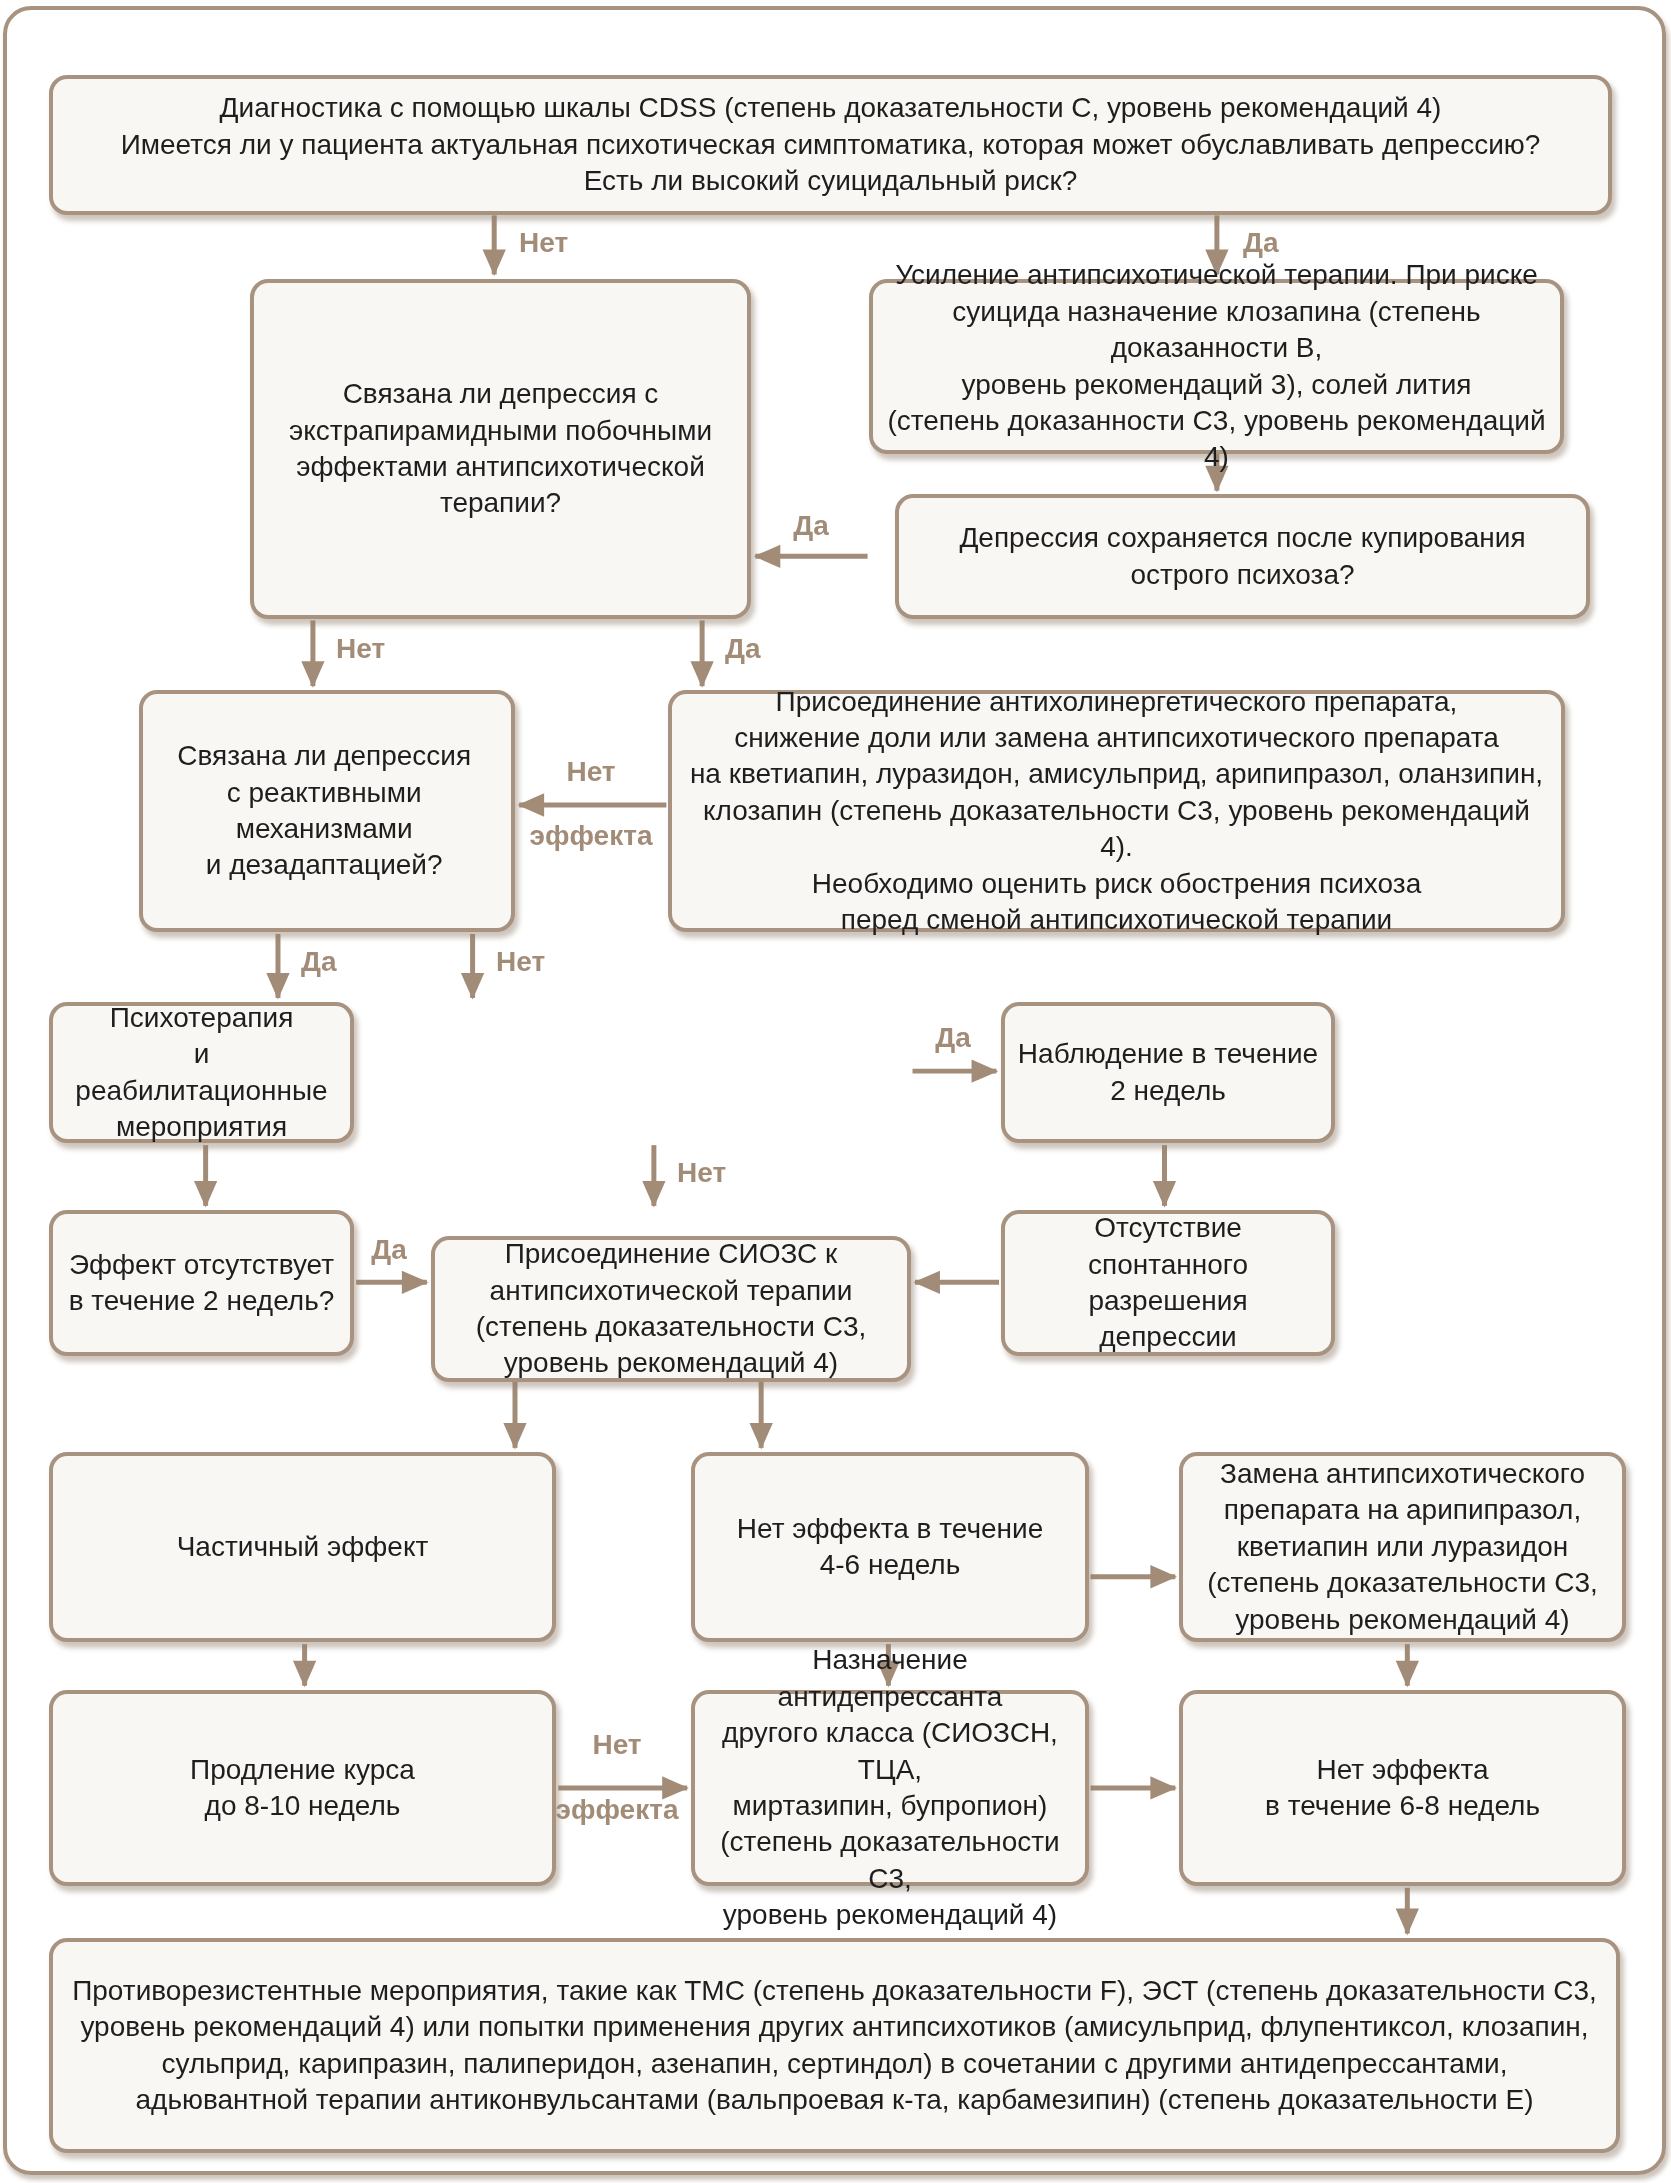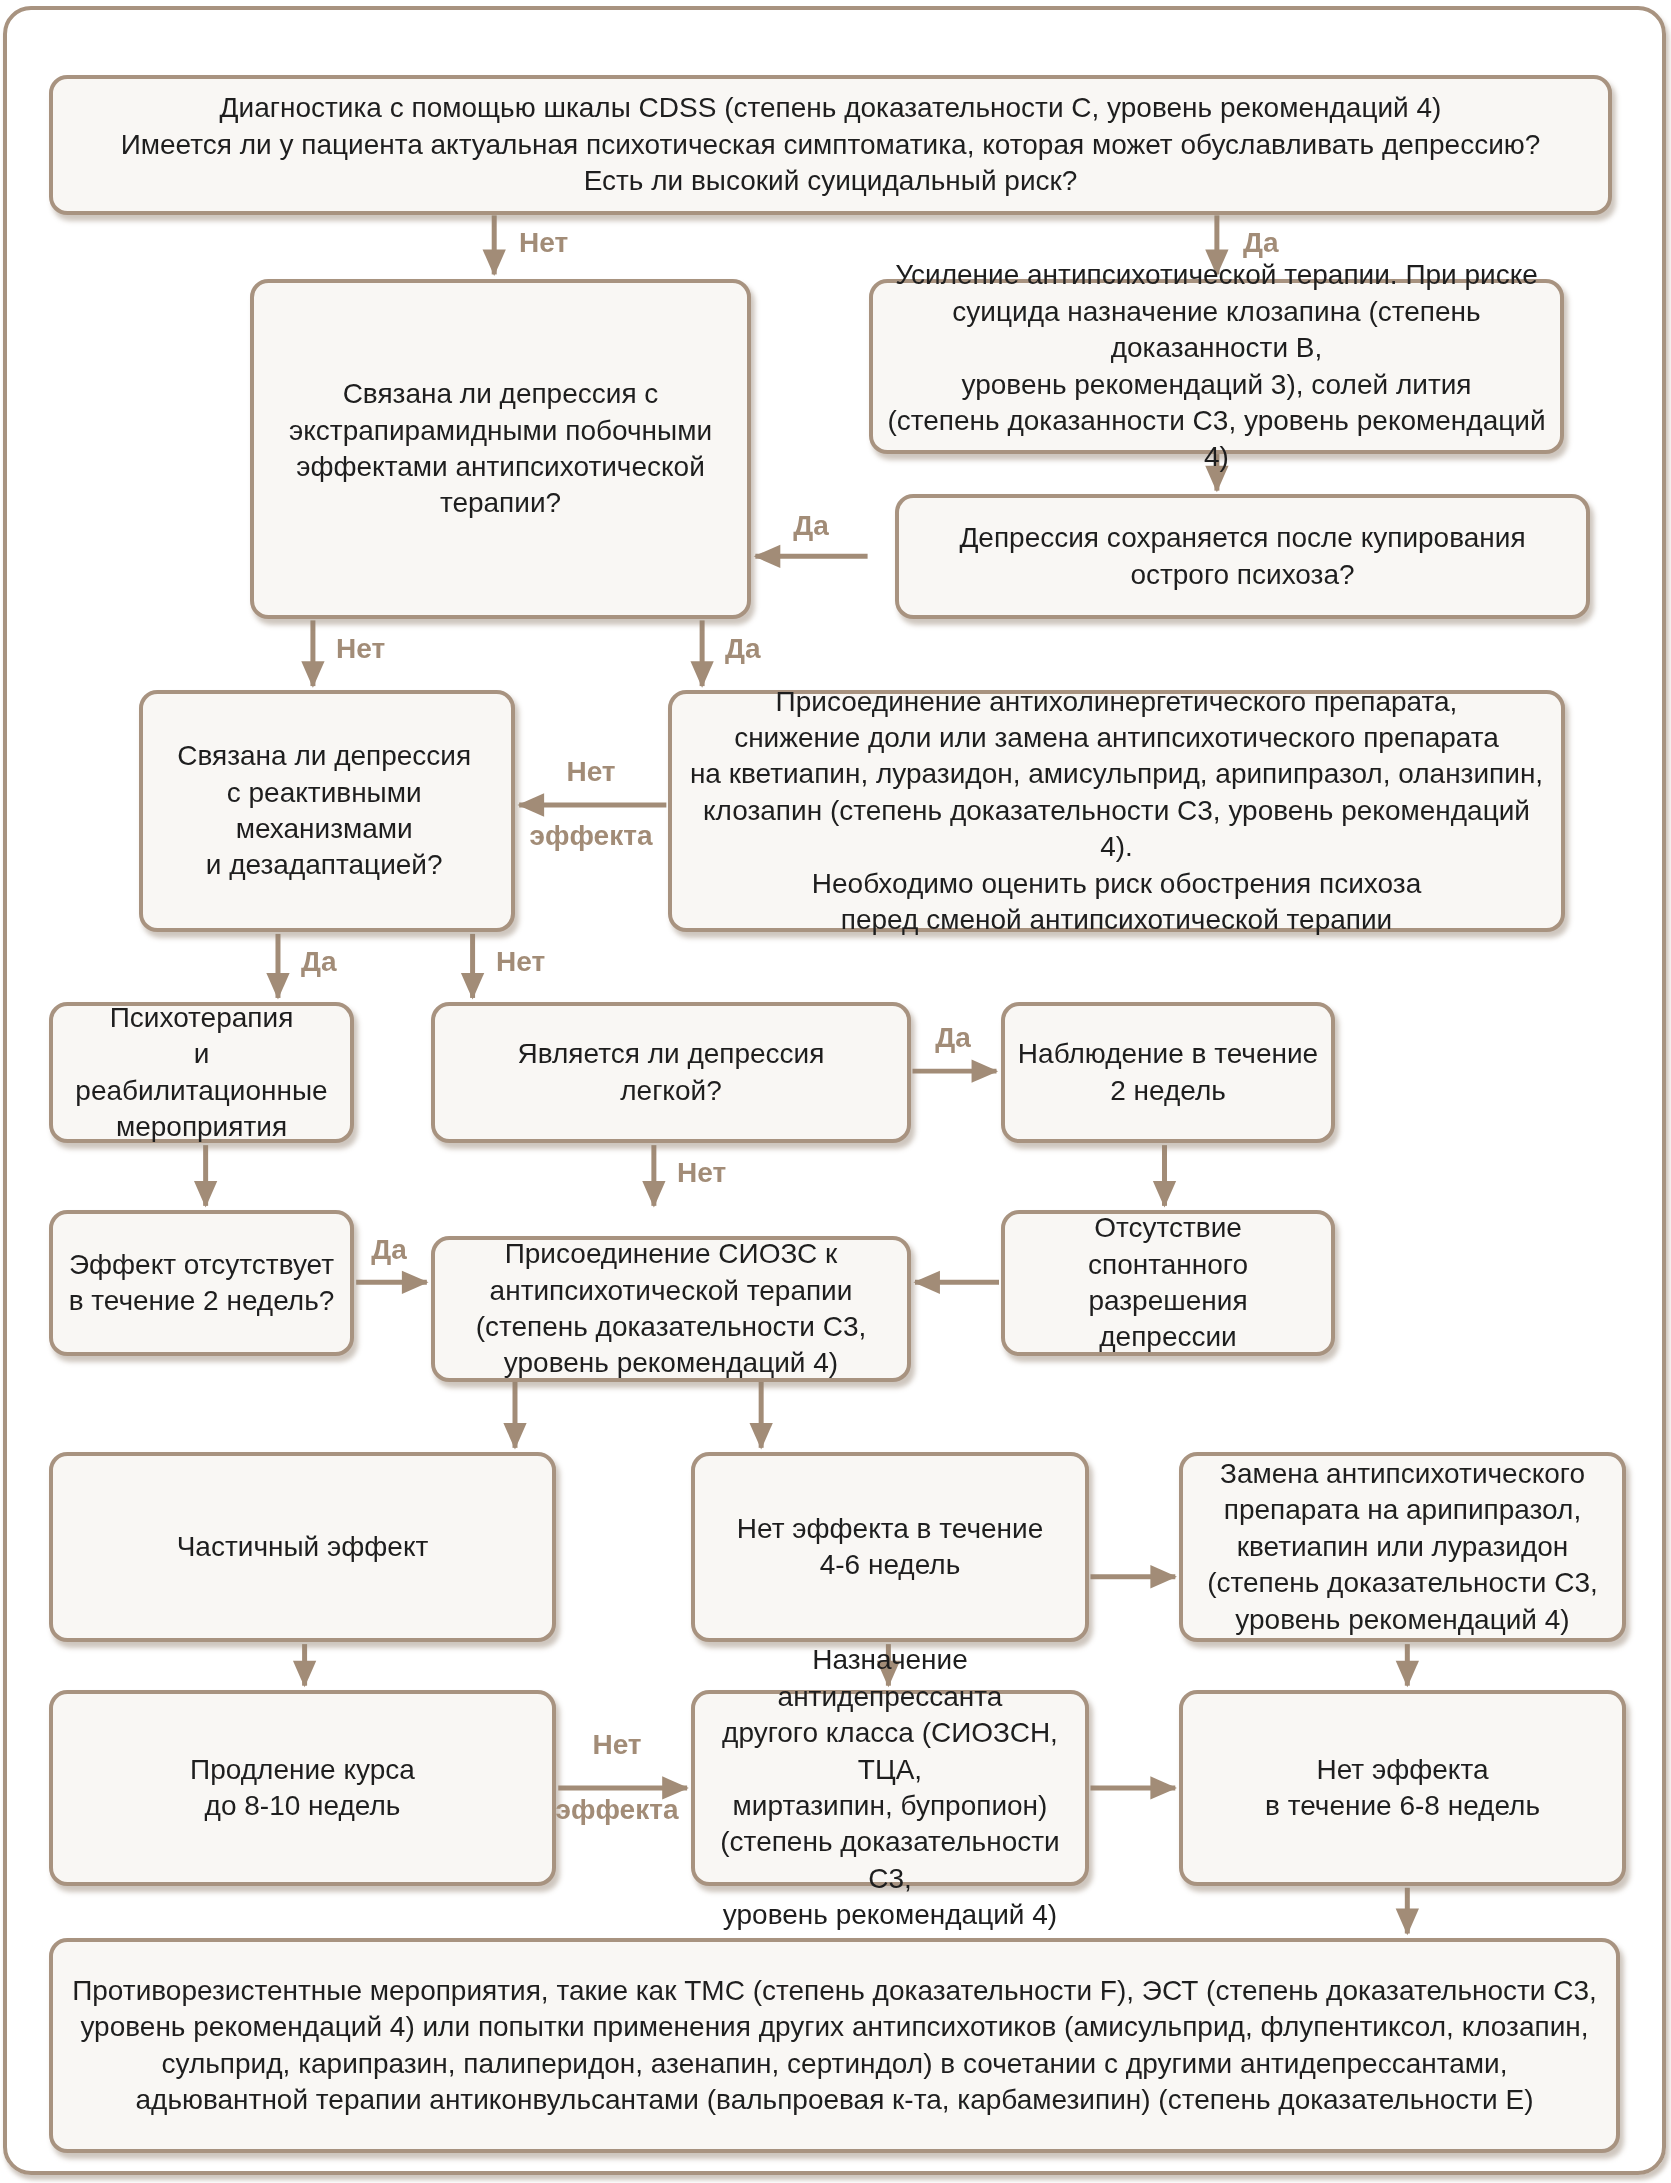--- a/index.html
+++ b/index.html
@@ -142,22 +142,20 @@
 и дезадаптацией?</div>
   <div class="node" id="n-anticholinergic">Присоединение антихолинергетического препарата,
 снижение доли или замена антипсихотического препарата
 на кветиапин, луразидон, амисульприд, арипипразол, оланзипин,
 клозапин (степень доказательности С3, уровень рекомендаций 4).
 Необходимо оценить риск обострения психоза
 перед сменой антипсихотической терапии</div>
   <div class="node" id="n-psychotherapy">Психотерапия
 и реабилитационные
 мероприятия</div>
-  <div class="node" id="n-mild">Является ли депрессия
-легкой?</div>
   <div class="node" id="n-observation">Наблюдение в течение
 2 недель</div>
   <div class="node" id="n-no-effect-2w">Эффект отсутствует
 в течение 2 недель?</div>
   <div class="node" id="n-ssri">Присоединение СИОЗС к
 антипсихотической терапии
 (степень доказательности С3,
 уровень рекомендаций 4)</div>
   <div class="node" id="n-partial">Частичный эффект</div>
   <div class="node" id="n-spontaneous">Отсутствие спонтанного

